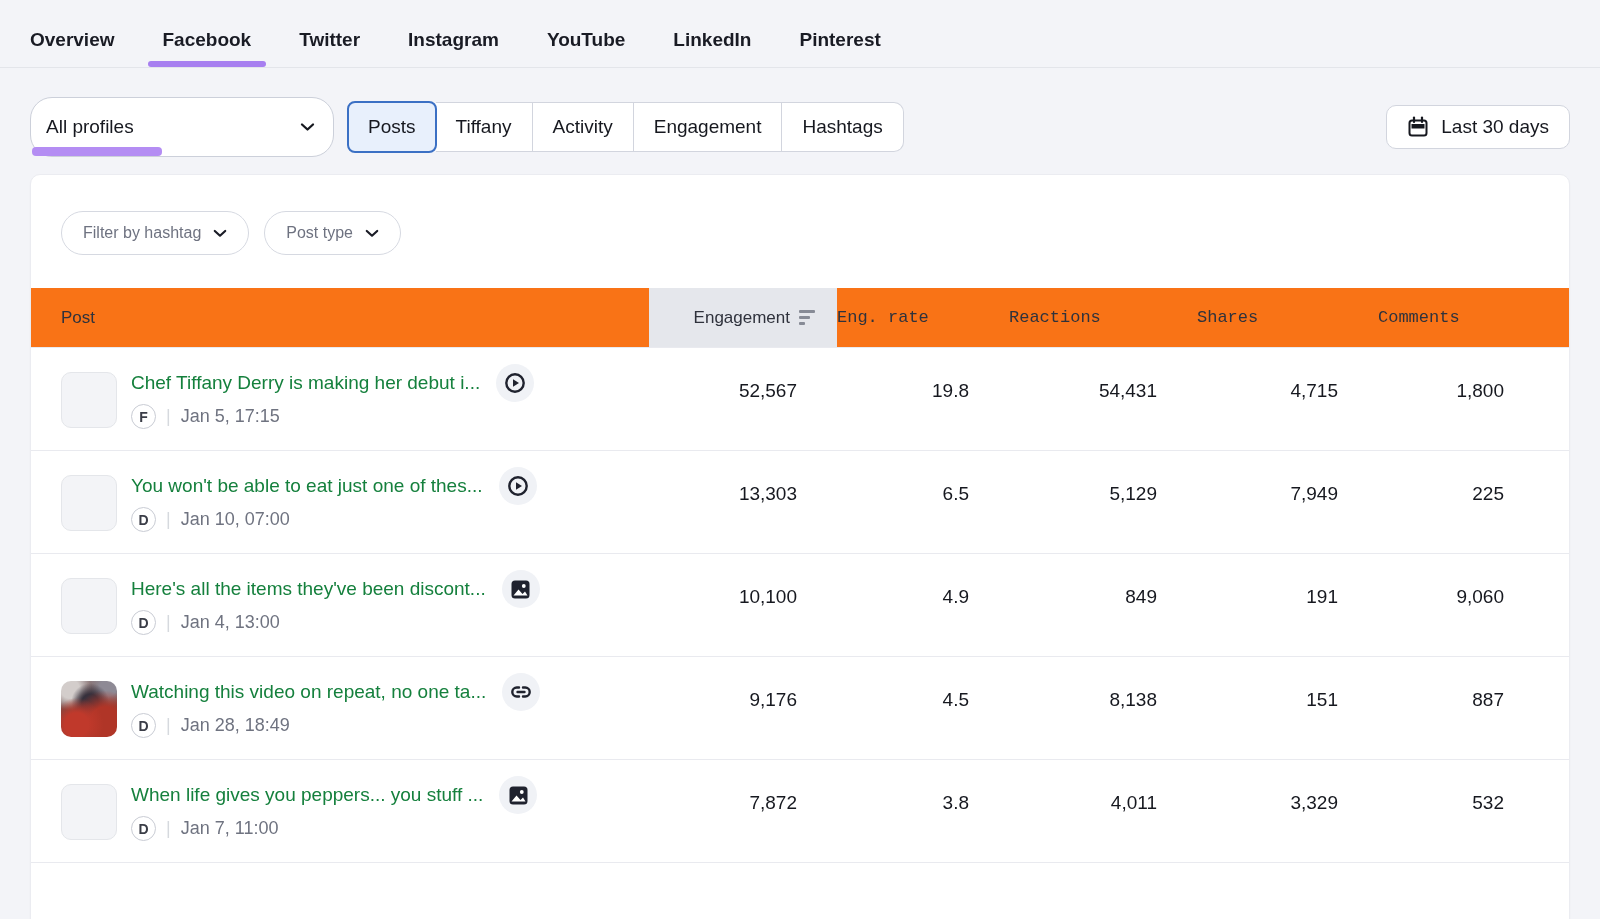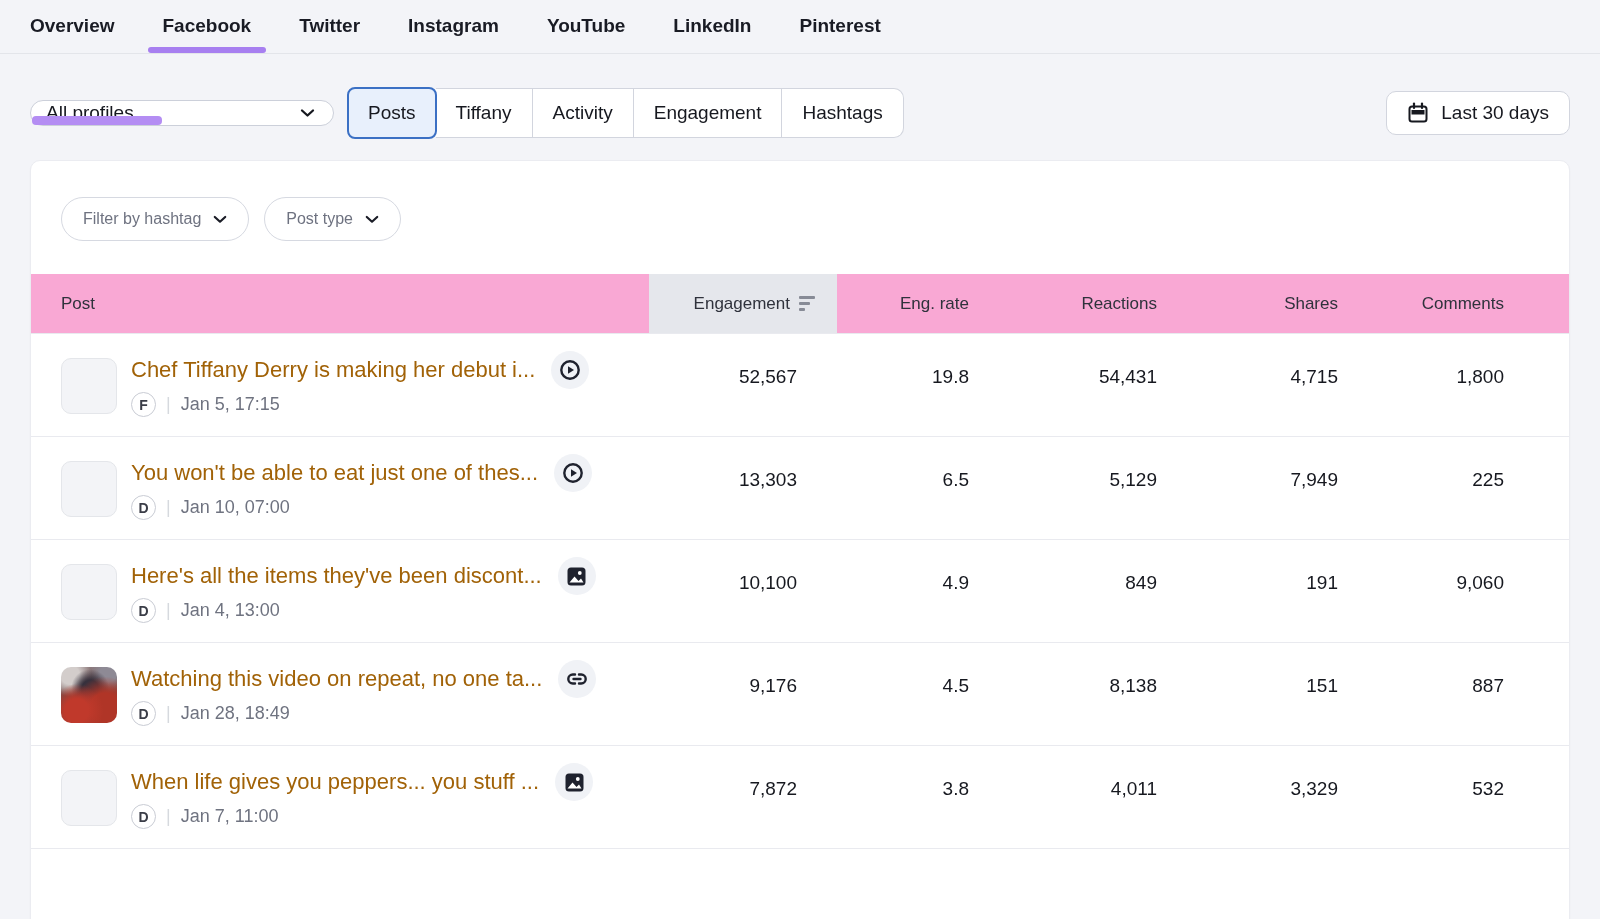--- a/index.html
+++ b/index.html
@@ -6,41 +6,41 @@
   html,body { width:1600px; height:919px; overflow:hidden; }
   body {
     font-family:"Liberation Sans", sans-serif;
     background:#f3f4f8;
     color:#16181f;
   }
 
   
   .topnav {
     display:flex; gap:48px; align-items:flex-end;
-    padding:0 30px; height:54px;
+    padding:0 30px; height:68px;
     border-bottom:1px solid #e3e5ea;
   }
   .nav-tab {
     position:relative; font-size:19px; font-weight:600; color:#191b24;
     padding-bottom:16px; cursor:pointer; white-space:nowrap;
   }
   .nav-tab.active .nav-underline {
     position:absolute; left:-15px; right:-15px; bottom:0; height:6px;
     background:#a77ff0; border-radius:3px; display:block;
   }
   .nav-underline { display:none; }
 
   
   .toolbar {
     display:flex; align-items:center;
     padding:37px 30px 0 30px; height:81px;
   }
   .profile-select {
     position:relative;
-    width:304px; height:26px; background:#fff;
+    width:304px; height:60px; background:#fff;
     border:1px solid #ccd0da; border-radius:22px;
     display:flex; align-items:center;
     padding:0 18px 0 15px; cursor:pointer;
   }
   .profile-select .label { font-size:19px; color:#16181f; }
   .profile-select .chev { margin-left:auto; display:flex; }
   .profile-underline {
     position:absolute; left:1px; bottom:0px; width:130px; height:9px;
     background:#b48df3; border-radius:4px;
   }
@@ -84,23 +84,23 @@
     padding:0 21px; cursor:pointer;
   }
   .pill-btn .plabel { font-size:16px; color:#6e7280; }
 
   
   .grid-row {
     display:grid;
     grid-template-columns:618px 188px 172px 188px 181px 1fr;
     align-items:center;
   }
-  .thead { background:#f9a8d4; height:59px; }
+  .thead { background:#f97316; height:59px; }
   .th { font-size:17px; color:#2f323c; }
-  .th.right { text-align:right; padding-right:40px; }
+  .th.right { text-align:left; padding-right:40px;font-family:Liberation Mono, monospace; }
   .th.last { padding-right:65px; }
   .th-post { padding-left:30px; text-align:left; }
   .th-engagement {
     background:#e5e7ec; height:59px;
     display:flex; align-items:center; justify-content:flex-end;
     gap:9px; padding-right:22px; cursor:pointer;
   }
   .sort-icon { display:flex; flex-direction:column; gap:3px; width:16px; }
   .sort-icon i { display:block; height:3px; background:#878b96; border-radius:1px; }
   .sort-icon i:nth-child(1){ width:16px; }
@@ -122,21 +122,21 @@
       radial-gradient(circle at 28% 78%, #c0392b 0 20%, transparent 45%),
       radial-gradient(circle at 78% 72%, #b03527 0 24%, transparent 52%),
       radial-gradient(circle at 52% 38%, #37313d 0 18%, transparent 42%),
       radial-gradient(circle at 16% 14%, #d3cdcb 0 14%, transparent 32%),
       radial-gradient(circle at 84% 12%, #8e8a95 0 12%, transparent 30%),
       linear-gradient(160deg, #9b9095 0%, #6e4a46 40%, #a13227 100%);
   }
   .post-text { min-width:0; }
   .title-line { display:flex; align-items:center; gap:16px; }
   .post-title {
-    font-size:22px; color:#a16207; white-space:nowrap; cursor:pointer;
+    font-size:19px; color:#15803d; white-space:nowrap; cursor:pointer;
   }
   .media-badge {
     width:38px; height:38px; border-radius:50%; background:#f0f2f6;
     display:flex; align-items:center; justify-content:center;
     margin:-7px 0; flex:none;
   }
   .meta-line { display:flex; align-items:center; gap:10px; margin-top:9px; }
   .profile-badge {
     width:25px; height:25px; border-radius:50%; border:1.5px solid #c9ccd4;
     display:flex; align-items:center; justify-content:center;

